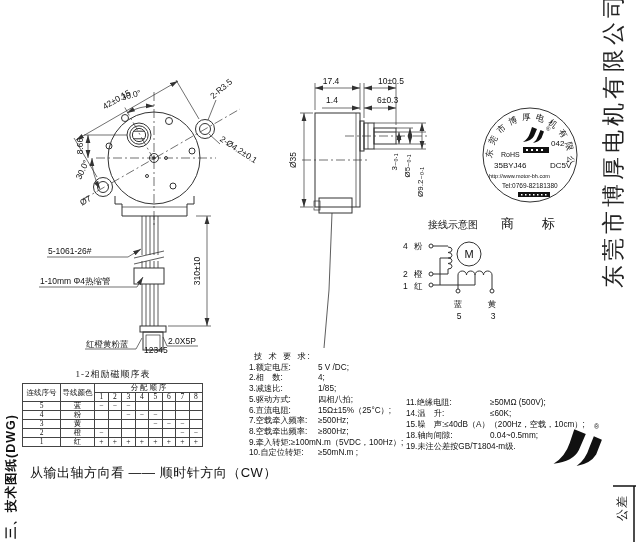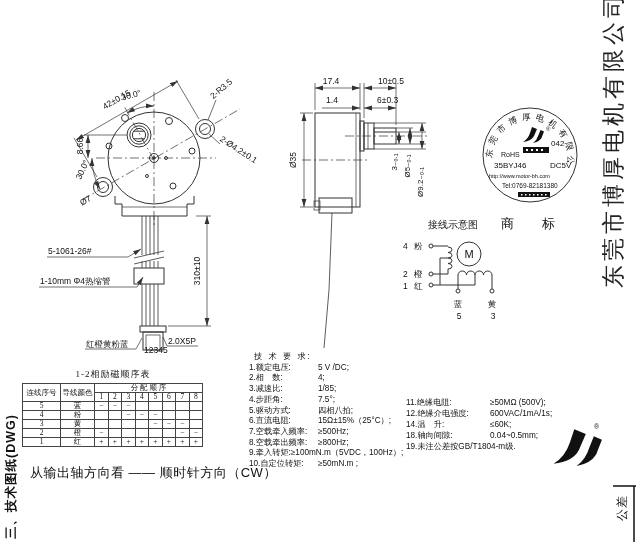--- a/index.html
+++ b/index.html
@@ -412,24 +412,20 @@
       </div>
   <div class="row">
         <span class="lb">2.相　数:</span>
         <span>4;</span>
       </div>
   <div class="row">
         <span class="lb">3.减速比:</span>
         <span>1/85;</span>
       </div>
   <div class="row">
-        <span class="lb">4.步距角:</span>
-        <span>7.5°;</span>
-      </div>
-  <div class="row">
         <span class="lb">5.驱动方式:</span>
         <span>四相八拍;</span>
       </div>
   <div class="row">
         <span class="lb">6.直流电阻:</span>
         <span>15Ω±15%（25°C）;</span>
       </div>
   <div class="row">
         <span class="lb">7.空载牵入频率:</span>
         <span>≥500Hz;</span>
@@ -446,26 +442,26 @@
         <span class="lb">10.自定位转矩:</span>
         <span>≥50mN.m ;</span>
       </div>
 </div>
 <div class="tech tech-right">
   <div class="row">
         <span class="lb">11.绝缘电阻:</span>
         <span>≥50MΩ (500V);</span>
       </div>
   <div class="row">
-        <span class="lb">12.绝缘介电强度:</span>
-        <span>600VAC/1mA/1s;</span>
-      </div>
-  <div class="row">
         <span class="lb">14.温　升:</span>
         <span>≤60K;</span>
+      </div>
+  <div class="row flow">
+        <span class="lb">15.噪　声:</span>
+        <span>≤40dB（A）（200Hz，空载，10cm）;</span>
       </div>
   <div class="row">
         <span class="lb">18.轴向间隙:</span>
         <span>0.04~0.5mm;</span>
       </div>
   <div class="row flow">
         <span class="lb">19.未注公差按GB/T1804-m级.</span>
         <span></span>
       </div>
 </div>

